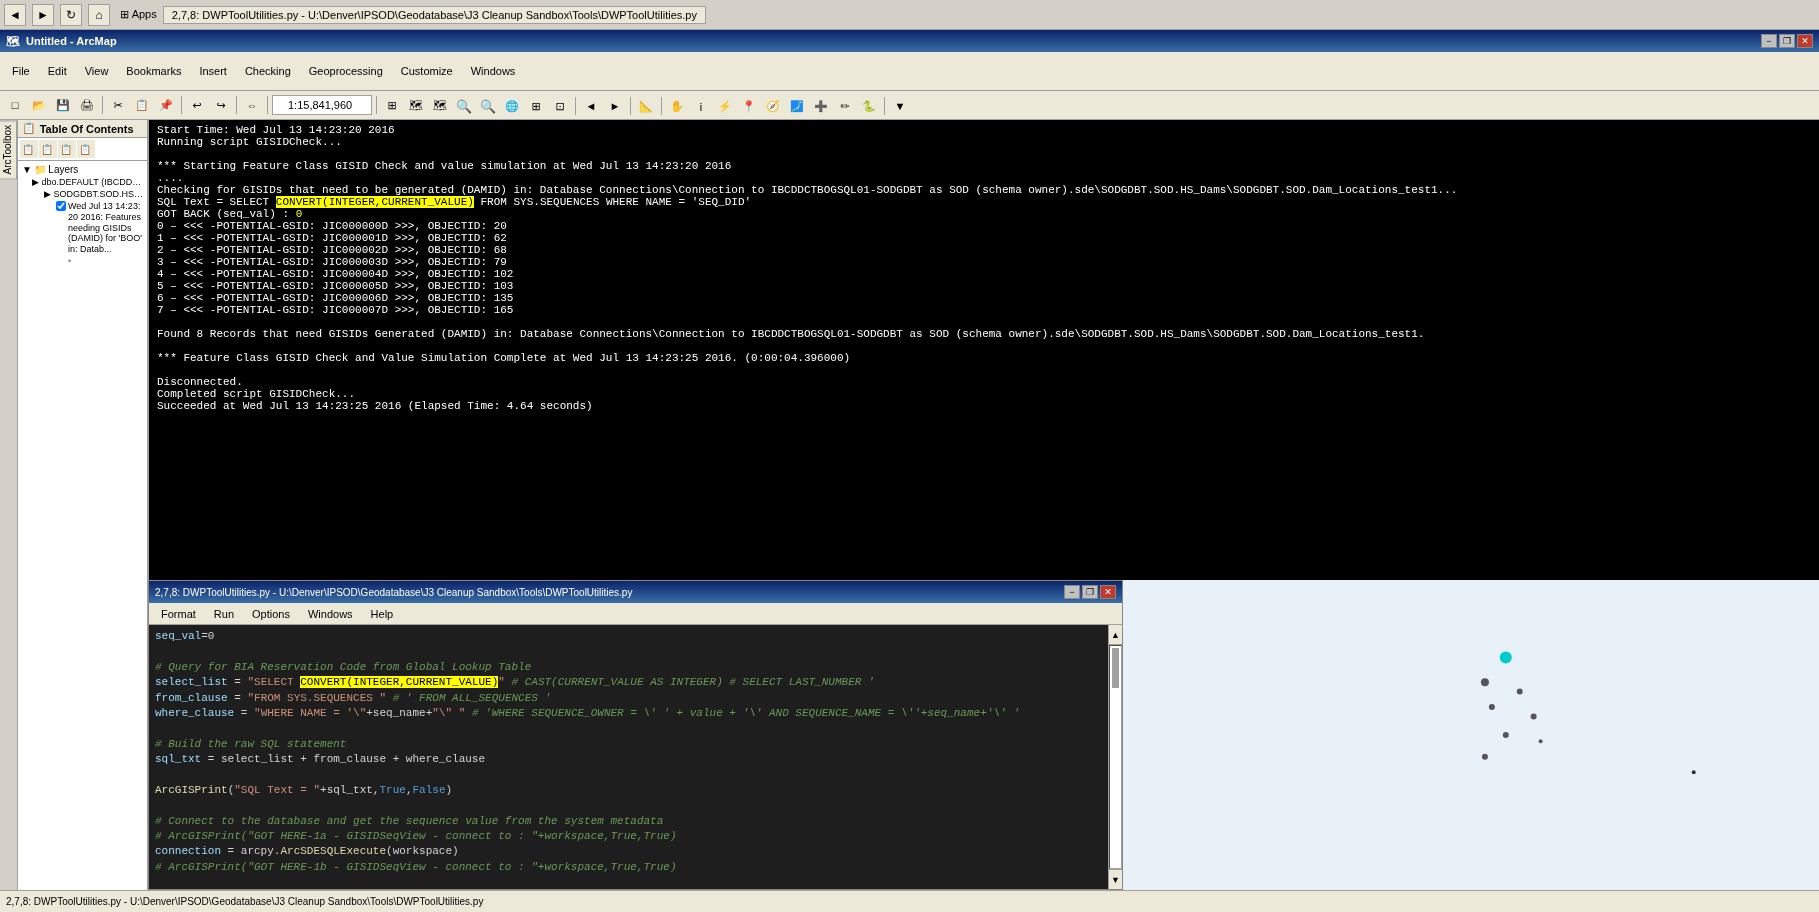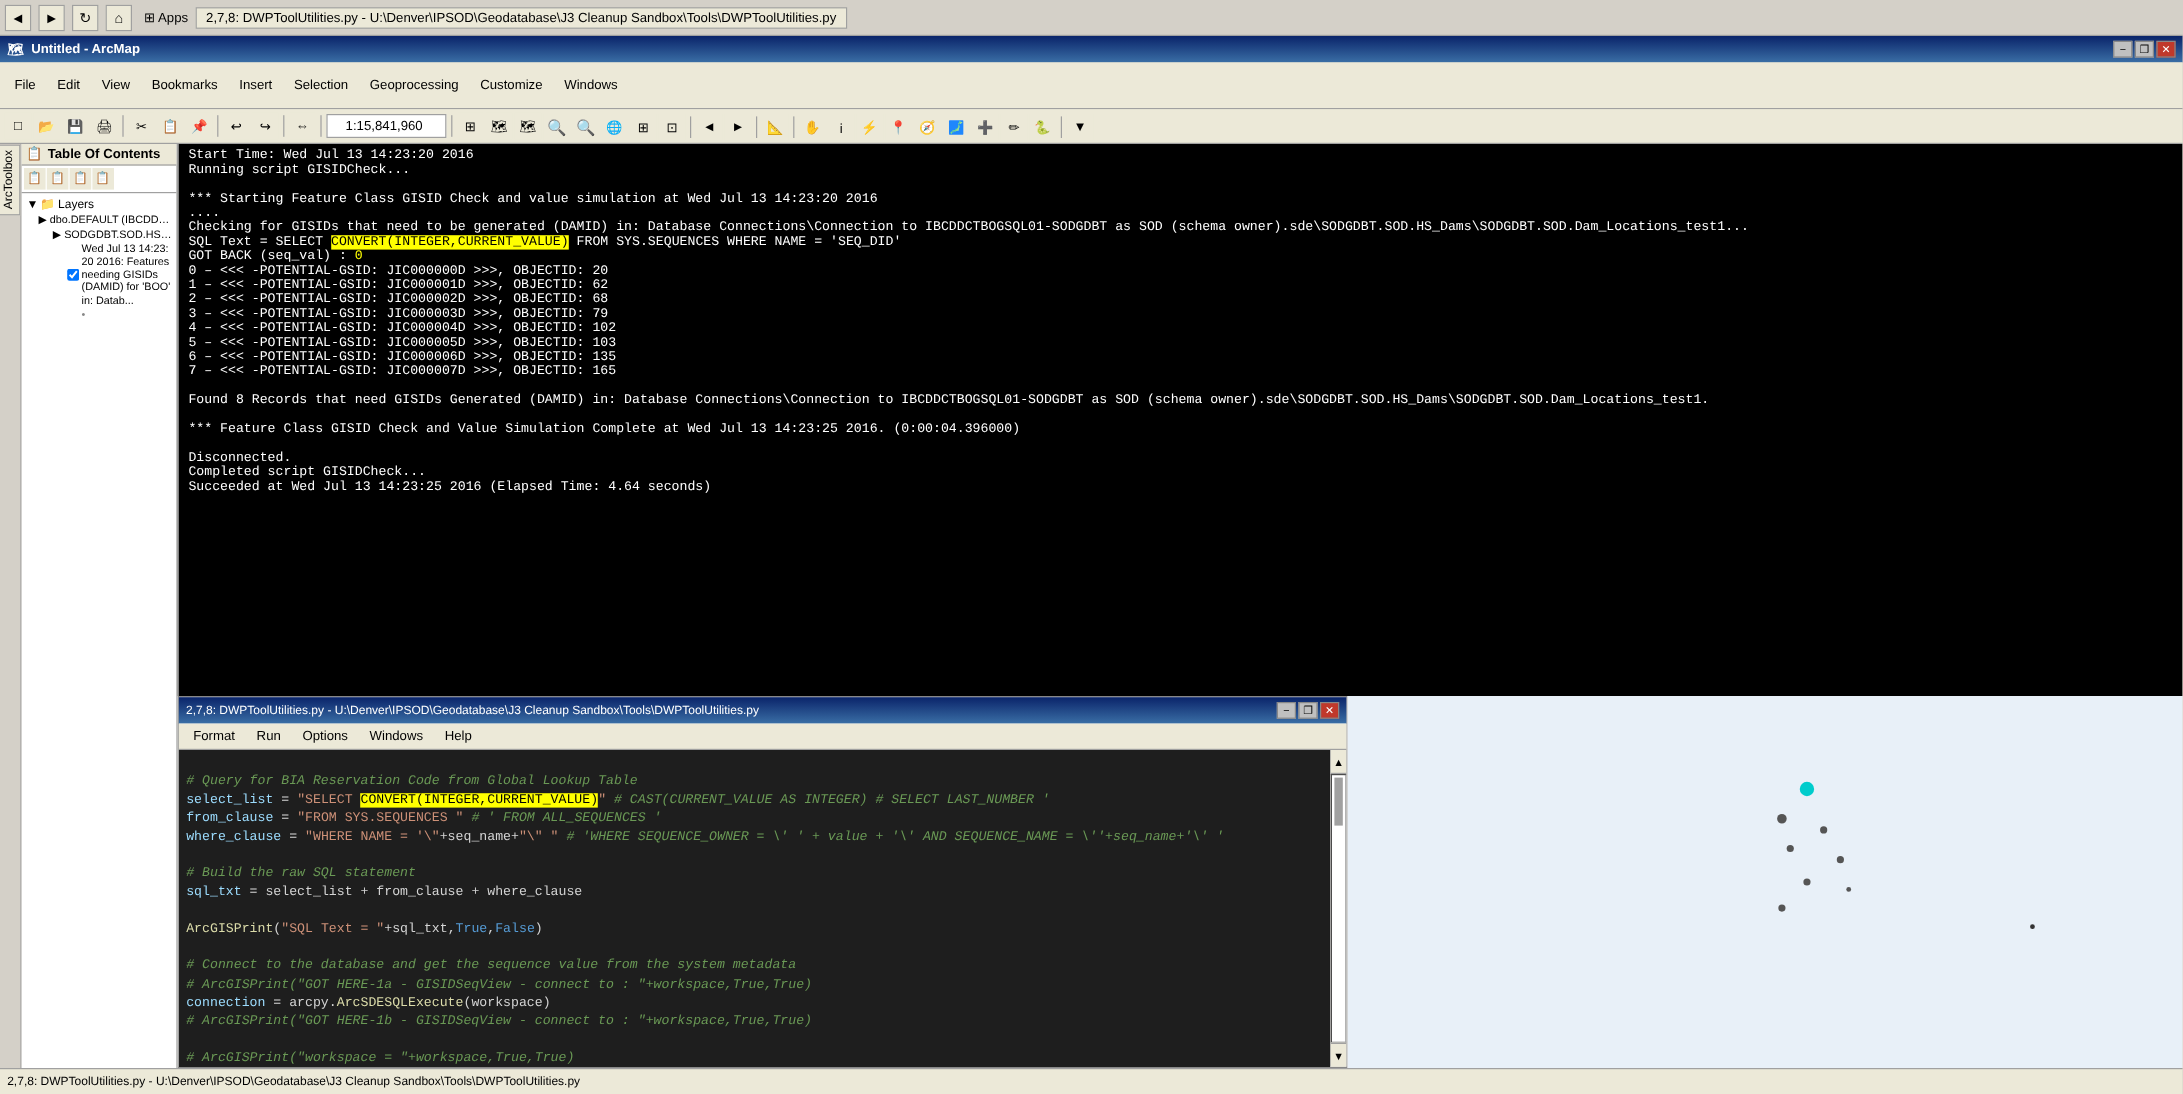--- a/index.html
+++ b/index.html
@@ -277,21 +277,21 @@
       <button class="title-ctrl-btn" style="background:#c0392b;color:white;">✕</button>
     </div>
   </div>
 
   <div class="arcmap-menubar">
     <span class="menu-item">File</span>
     <span class="menu-item">Edit</span>
     <span class="menu-item">View</span>
     <span class="menu-item">Bookmarks</span>
     <span class="menu-item">Insert</span>
-    <span class="menu-item">Selection</span>
+    <span class="menu-item">Checking</span>
     <span class="menu-item">Geoprocessing</span>
     <span class="menu-item">Customize</span>
     <span class="menu-item">Windows</span>
   </div>
 
   <div class="arcmap-toolbars">
     <div class="toolbar-row">
       <button class="tb-btn">□</button>
       <button class="tb-btn">📂</button>
       <button class="tb-btn">💾</button>
@@ -362,21 +362,21 @@
           <span>Layers</span>
         </div>
         <div class="toc-item toc-indent" style="font-size:9px;">
           <span>▶</span>
           <span>dbo.DEFAULT (IBCDDCTBOGSQL01.bc.doi.net)</span>
         </div>
         <div class="toc-item toc-indent2" style="font-size:9px;">
           <span>▶</span>
           <span>SODGDBT.SOD.HS_Dams</span>
         </div>
-        <div class="toc-item toc-indent3" style="font-size:9px; display:flex; align-items:center; gap:2px;">
+        <div class="toc-item toc-indent3" style="font-size:9px; display:flex; align-items:flex-start; gap:2px;">
           <input type="checkbox" checked="" class="toc-checkbox" style="">
           <span style="white-space:normal;word-break:break-all;line-height:1.2;">Wed Jul 13 14:23:20 2016: Features needing GISIDs (DAMID) for 'BOO' in: Datab...</span>
         </div>
         <div style="padding-left:48px; font-size:9px; color:#888;">•</div>
       </div>
     </div>
 
     <div style="flex:1; display:flex; flex-direction:column; overflow:hidden;">
 
       <div class="script-output" style="height:460px; width:100%;">
@@ -419,20 +419,21 @@
           </div>
           <div class="python-menubar">
             <span class="menu-item">Format</span>
             <span class="menu-item">Run</span>
             <span class="menu-item">Options</span>
             <span class="menu-item">Windows</span>
             <span class="menu-item">Help</span>
           </div>
           <div class="python-content">
             <div class="python-editor">
+              <div><span class="py-var">seq_val</span>=0</div>
               <br>
               <div class="py-comment"># Query for BIA Reservation Code from Global Lookup Table</div>
               <div><span class="py-var">select_list</span> = <span class="py-str">"SELECT </span><span class="py-highlight">CONVERT(INTEGER,CURRENT_VALUE)</span><span class="py-str">"</span> <span class="py-comment"># CAST(CURRENT_VALUE AS INTEGER) # SELECT LAST_NUMBER '</span></div>
               <div><span class="py-var">from_clause</span> = <span class="py-str">"FROM SYS.SEQUENCES "</span> <span class="py-comment"># ' FROM ALL_SEQUENCES '</span></div>
               <div><span class="py-var">where_clause</span> = <span class="py-str">"WHERE NAME = '\"</span>+seq_name+<span class="py-str">"\" "</span> <span class="py-comment"># 'WHERE SEQUENCE_OWNER = \' ' + value + '\' AND SEQUENCE_NAME = \''+seq_name+'\' '</span></div>
               <br>
               <div class="py-comment"># Build the raw SQL statement</div>
               <div><span class="py-var">sql_txt</span> = select_list + from_clause + where_clause</div>
               <br>
               <div><span class="py-func">ArcGISPrint</span>(<span class="py-str">"SQL Text = "</span>+sql_txt,<span class="py-kw">True</span>,<span class="py-kw">False</span>)</div>

